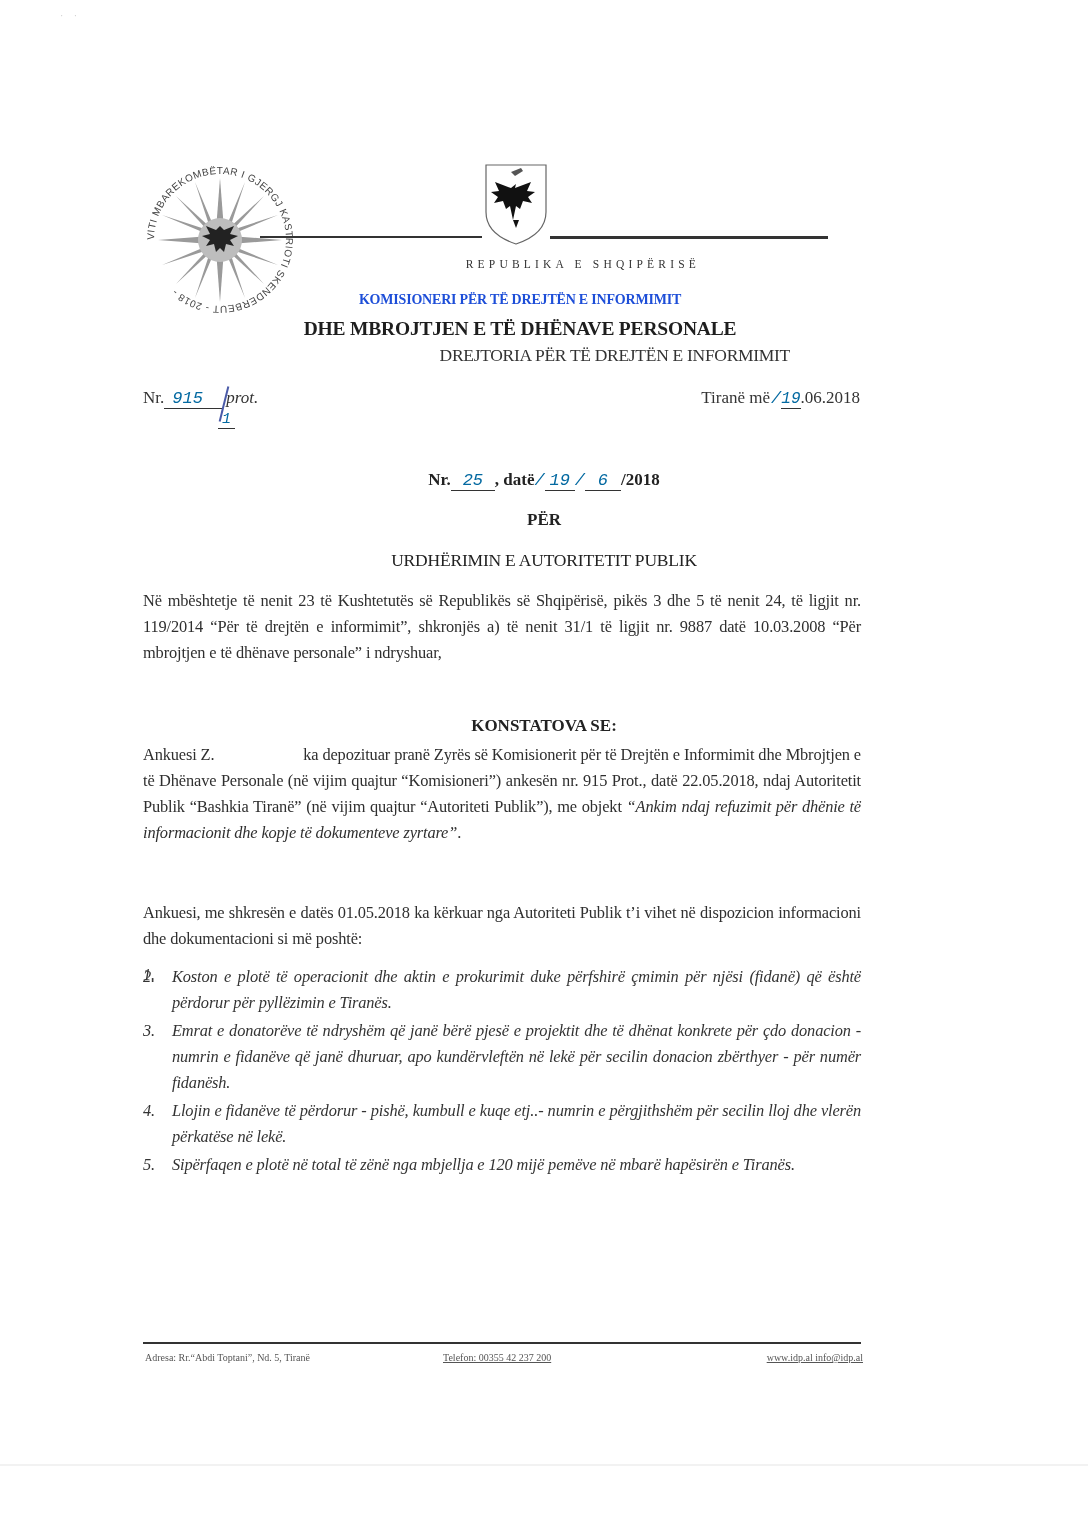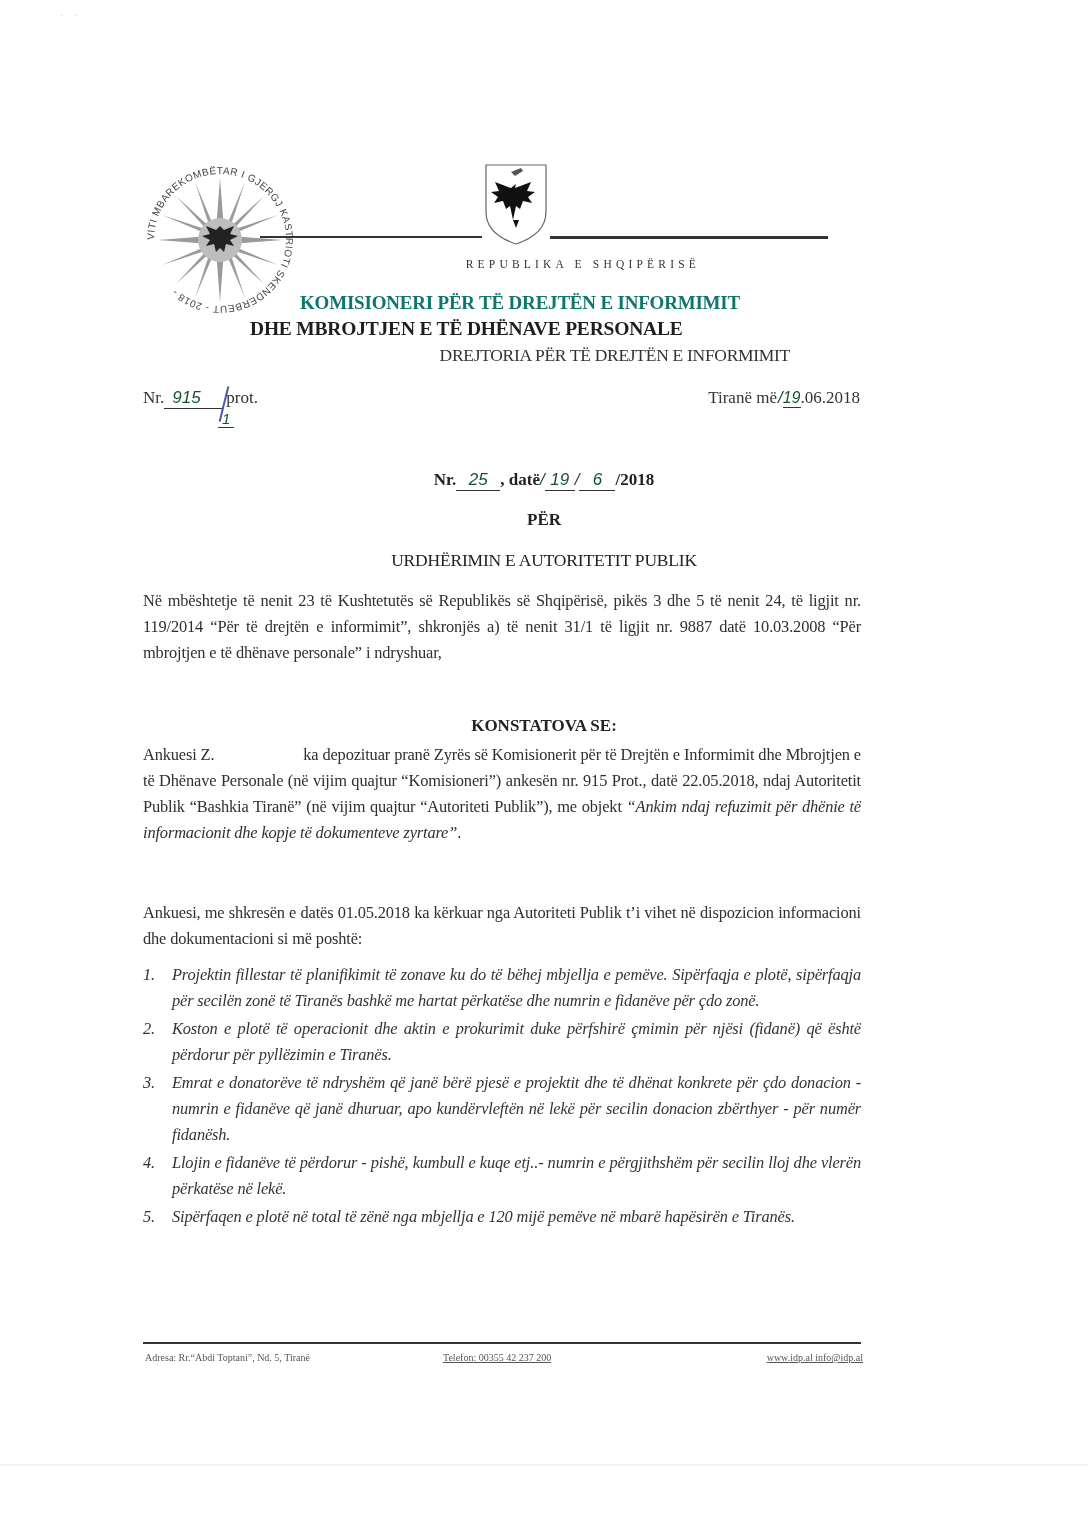--- a/index.html
+++ b/index.html
@@ -11,27 +11,27 @@
 
   
   .seal { position:absolute; left:140px; top:160px; width:160px; height:160px; }
   .coat { position:absolute; left:483px; top:162px; width:66px; height:84px; }
   .rule-left { position:absolute; left:260px; top:236px; width:222px; height:2px; background:#333; }
   .rule-right { position:absolute; left:550px; top:236px; width:278px; height:3px; background:#333; }
 
   .republic { position:absolute; left:340px; top:258px; width:360px; text-align:right;
               font-size:11.5px; letter-spacing:4.2px; color:#333; }
   .inst1 { position:absolute; left:250px; top:292px; width:540px; text-align:center;
-           font-size:19px; font-weight:bold; color:#0f766e; letter-spacing:-0.2px; }
-  .inst2 { position:absolute; left:250px; top:318px; width:540px; text-align:left;
+           font-size:14px; font-weight:bold; color:#1d4ed8; letter-spacing:-0.2px; }
+  .inst2 { position:absolute; left:250px; top:318px; width:540px; text-align:center;
            font-size:19.5px; font-weight:bold; color:#1e1e1e; letter-spacing:-0.2px; }
   .inst3 { position:absolute; left:250px; top:345px; width:540px; text-align:right;
            font-size:17.5px; color:#333; letter-spacing:-0.3px; }
 
-  .hand { font-family:Liberation Sans, sans-serif; font-style:italic; color:#14532d; font-weight:normal; }
+  .hand { font-family:Liberation Mono, monospace; font-style:italic; color:#0369a1; font-weight:normal; }
   .uline { border-bottom:1.4px solid #333; display:inline-block; }
 
   .protnr { position:absolute; left:143px; top:388px; font-size:17px; color:#333; }
   .protsub { position:absolute; left:218px; top:410px; font-size:15px; }
   .slash-big { position:absolute; left:223px; top:386px; width:2px; height:36px; background:#4a5aa8; transform:rotate(14deg); }
   .place-date { position:absolute; right:228px; top:388px; font-size:17px; color:#333; }
 
   .title { position:absolute; left:0; width:1088px; text-align:center; font-weight:bold; font-size:17px; color:#222; }
   .t-vendim { top:430px; }
   .t-nr { top:470px; }
@@ -103,21 +103,21 @@
 
   <div class="rule-left"></div>
   <div class="rule-right"></div>
 
   <div class="republic">REPUBLIKA E SHQIPËRISË</div>
   <div class="inst1">KOMISIONERI PËR TË DREJTËN E INFORMIMIT</div>
   <div class="inst2">DHE MBROJTJEN E TË DHËNAVE PERSONALE</div>
   <div class="inst3">DREJTORIA PËR TË DREJTËN E INFORMIMIT</div>
 
   <div class="protnr">
-    <span>Nr.</span><span class="uline" style="width:58px;"><span class="hand" style="padding-left:8px;">915</span></span><span style="margin-left:4px;">prot.</span>
+    <span>Nr.</span><span class="uline" style="width:58px;"><span class="hand" style="padding-left:8px;">915</span></span><span style="margin-left:4px;font-style:italic;">prot.</span>
   </div>
   <div class="slash-big"></div>
   <div class="protsub">
     <span class="hand uline" style="padding:0 4px;">1</span>
   </div>
 
   <div class="place-date">
     <span>Tiranë më</span><span class="hand" style="margin-left:1px;">/</span><span class="hand uline" style="font-size:16px;">19</span><span>.06.2018</span>
   </div>
 
@@ -131,21 +131,21 @@
 
   <div class="title t-konst">KONSTATOVA SE:</div>
 
   <div class="para p-ankues">
     <span style="white-space:pre-wrap;">Ankuesi Z.                      ka depozituar pranë Zyrës së Komisionerit për të Drejtën e Informimit dhe Mbrojtjen e të Dhënave Personale (në vijim quajtur “Komisioneri”) ankesën nr. 915 Prot., datë 22.05.2018, ndaj Autoritetit Publik “Bashkia Tiranë” (në vijim quajtur “Autoriteti Publik”), me objekt </span><i>“Ankim ndaj refuzimit për dhënie të informacionit dhe kopje të dokumenteve zyrtare”</i><span>.</span>
   </div>
 
   <div class="para p-request">Ankuesi, me shkresën e datës 01.05.2018 ka kërkuar nga Autoriteti Publik t’i vihet në dispozicion informacioni dhe dokumentacioni si më poshtë:</div>
 
   <ol class="list">
-    <li><span class="num">1.</span><span>Projektin fillestar të planifikimit të zonave ku do të bëhej mbjellja e pemëve. Sipërfaqja e plotë, sipërfaqja për secilën zonë të Tiranës bashkë me hartat përkatëse dhe numrin e fidanëve për çdo zonë.</span></li>
+    <li><span class="num">1.</span></li>
     <li><span class="num">2.</span><span>Koston e plotë të operacionit dhe aktin e prokurimit duke përfshirë çmimin  për njësi (fidanë) që është përdorur për pyllëzimin e Tiranës.</span></li>
     <li><span class="num">3.</span><span>Emrat e donatorëve të ndryshëm që janë bërë pjesë e projektit dhe të dhënat konkrete për çdo donacion - numrin e fidanëve që janë dhuruar, apo kundërvleftën në lekë për secilin donacion zbërthyer - për numër fidanësh.</span></li>
     <li><span class="num">4.</span><span>Llojin e fidanëve të përdorur - pishë, kumbull e kuqe etj..- numrin e përgjithshëm për secilin lloj dhe vlerën përkatëse në lekë.</span></li>
     <li><span class="num">5.</span><span>Sipërfaqen e plotë në total të zënë nga mbjellja e 120 mijë pemëve në mbarë hapësirën e Tiranës.</span></li>
   </ol>
 
   <div class="footer-rule"></div>
   <div class="footer f-addr">Adresa: Rr.“Abdi Toptani”, Nd. 5, Tiranë</div>
   <div class="footer f-tel">Telefon: 00355 42 237 200</div>
   <div class="footer f-web">www.idp.al info@idp.al</div>

